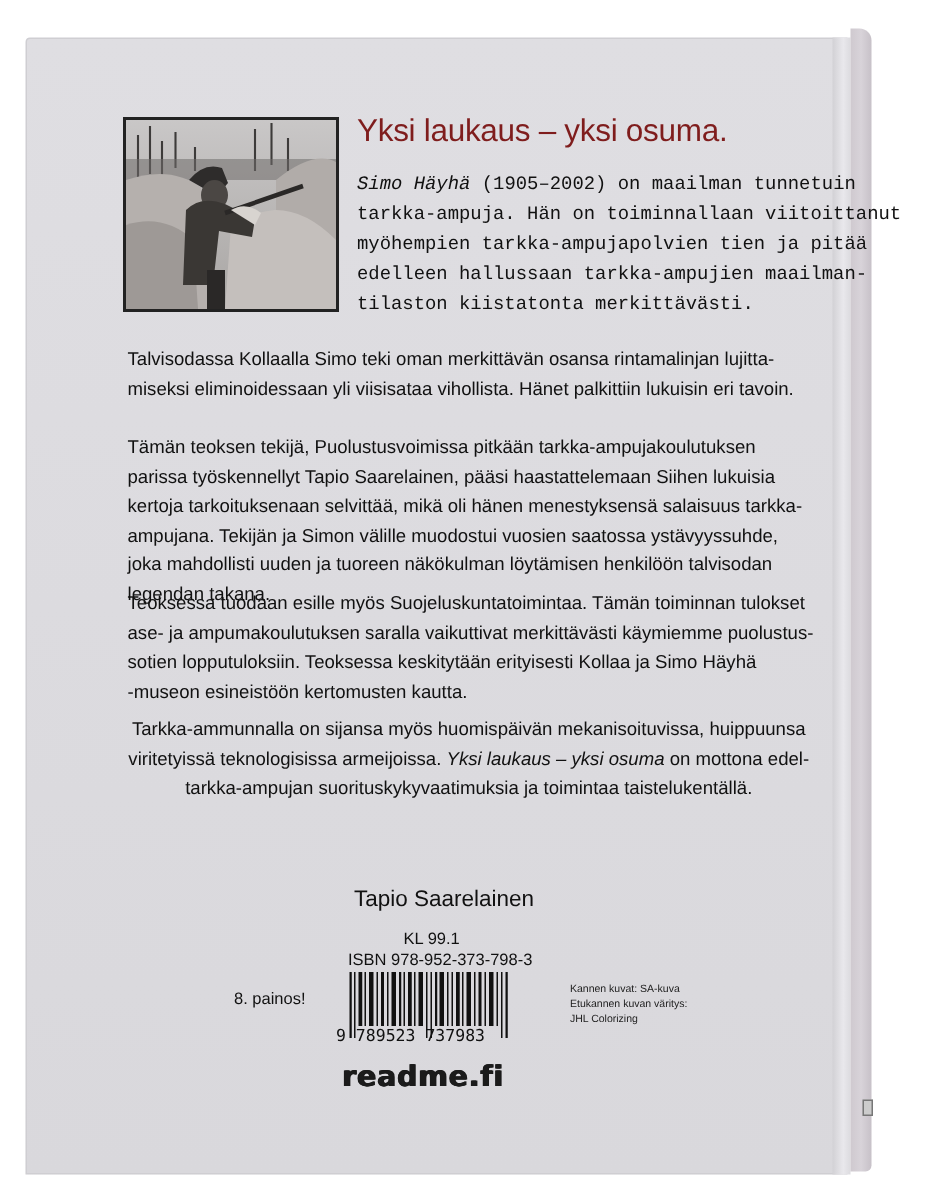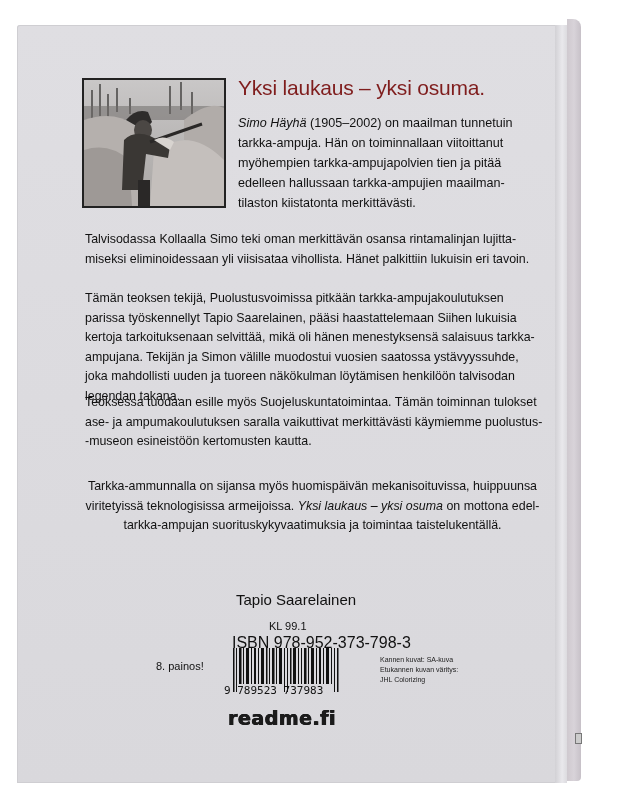--- a/index.html
+++ b/index.html
@@ -29,39 +29,39 @@
     background: #999;
   }
   .photo svg { display: block; }
   .title {
     position: absolute; left: 238px; top: 76px;
     font-family: "Liberation Sans", sans-serif; font-size: 21px; color: #7f1d1d;
     letter-spacing: -0.2px;
   }
   .intro {
     position: absolute; left: 238px; top: 113px; width: 300px;
-    font-family: Liberation Sans, sans-serif; font-size: 12.6px; line-height: 20px; color: #111;
+    font-family: Liberation Mono, monospace; font-size: 12.6px; line-height: 20px; color: #111;
   }
   .para {
     position: absolute; left: 85px; width: 455px;
     font-family: "Liberation Sans", sans-serif; font-size: 12.4px; line-height: 19.6px; color: #111;
   }
   .line { display: block; white-space: nowrap; }
   em { font-style: italic; }
   .author {
     position: absolute; left: 236px; top: 591px;
     font-family: "Liberation Sans", sans-serif; font-size: 15px; color: #111;
   }
   .kl {
     position: absolute; left: 269px; top: 620px;
     font-family: "Liberation Sans", sans-serif; font-size: 11px; color: #111;
   }
   .isbn {
     position: absolute; left: 232px; top: 634px;
-    font-family: "Liberation Sans", sans-serif; font-size: 16px; color: #111;
+    font-family: "Liberation Sans", sans-serif; font-size: 11px; color: #111;
   }
   .barcode {
     position: absolute; left: 228px; top: 648px; width: 118px; height: 50px;
   }
   .barcode-digits {
     position: absolute; left: 224px; top: 684px; width: 118px; height: 14px;
     font-family: "DejaVu Sans Mono", monospace; font-size: 11px; color: #111;
   }
   .edition {
     position: absolute; left: 156px; top: 660px;
@@ -144,20 +144,21 @@
   <span class="line">parissa työskennellyt Tapio Saarelainen, pääsi haastattelemaan Siihen lukuisia</span>
   <span class="line">kertoja tarkoituksenaan selvittää, mikä oli hänen menestyksensä salaisuus tarkka-</span>
   <span class="line">ampujana. Tekijän ja Simon välille muodostui vuosien saatossa ystävyyssuhde,</span>
   <span class="line">joka mahdollisti uuden ja tuoreen näkökulman löytämisen henkilöön talvisodan</span>
   <span class="line">legendan takana.</span>
 </div>
 
 <div class="para" style="top:393px;">
   <span class="line">Teoksessa tuodaan esille myös Suojeluskuntatoimintaa. Tämän toiminnan tulokset</span>
   <span class="line">ase- ja ampumakoulutuksen saralla vaikuttivat merkittävästi käymiemme puolustus-</span>
+  <span class="line">sotien lopputuloksiin. Teoksessa keskitytään erityisesti Kollaa ja Simo Häyhä</span>
   <span class="line">-museon esineistöön kertomusten kautta.</span>
 </div>
 
 <div class="para" style="top:477px;text-align:center;">
   <span class="line">Tarkka-ammunnalla on sijansa myös huomispäivän mekanisoituvissa, huippuunsa</span>
   <span class="line"><span>viritetyissä teknologisissa armeijoissa. </span><em>Yksi laukaus – yksi osuma</em><span> on mottona edel-</span></span>
   <span class="line">tarkka-ampujan suorituskykyvaatimuksia ja toimintaa taistelukentällä.</span>
 </div>
 
 <div class="author">Tapio Saarelainen</div>

